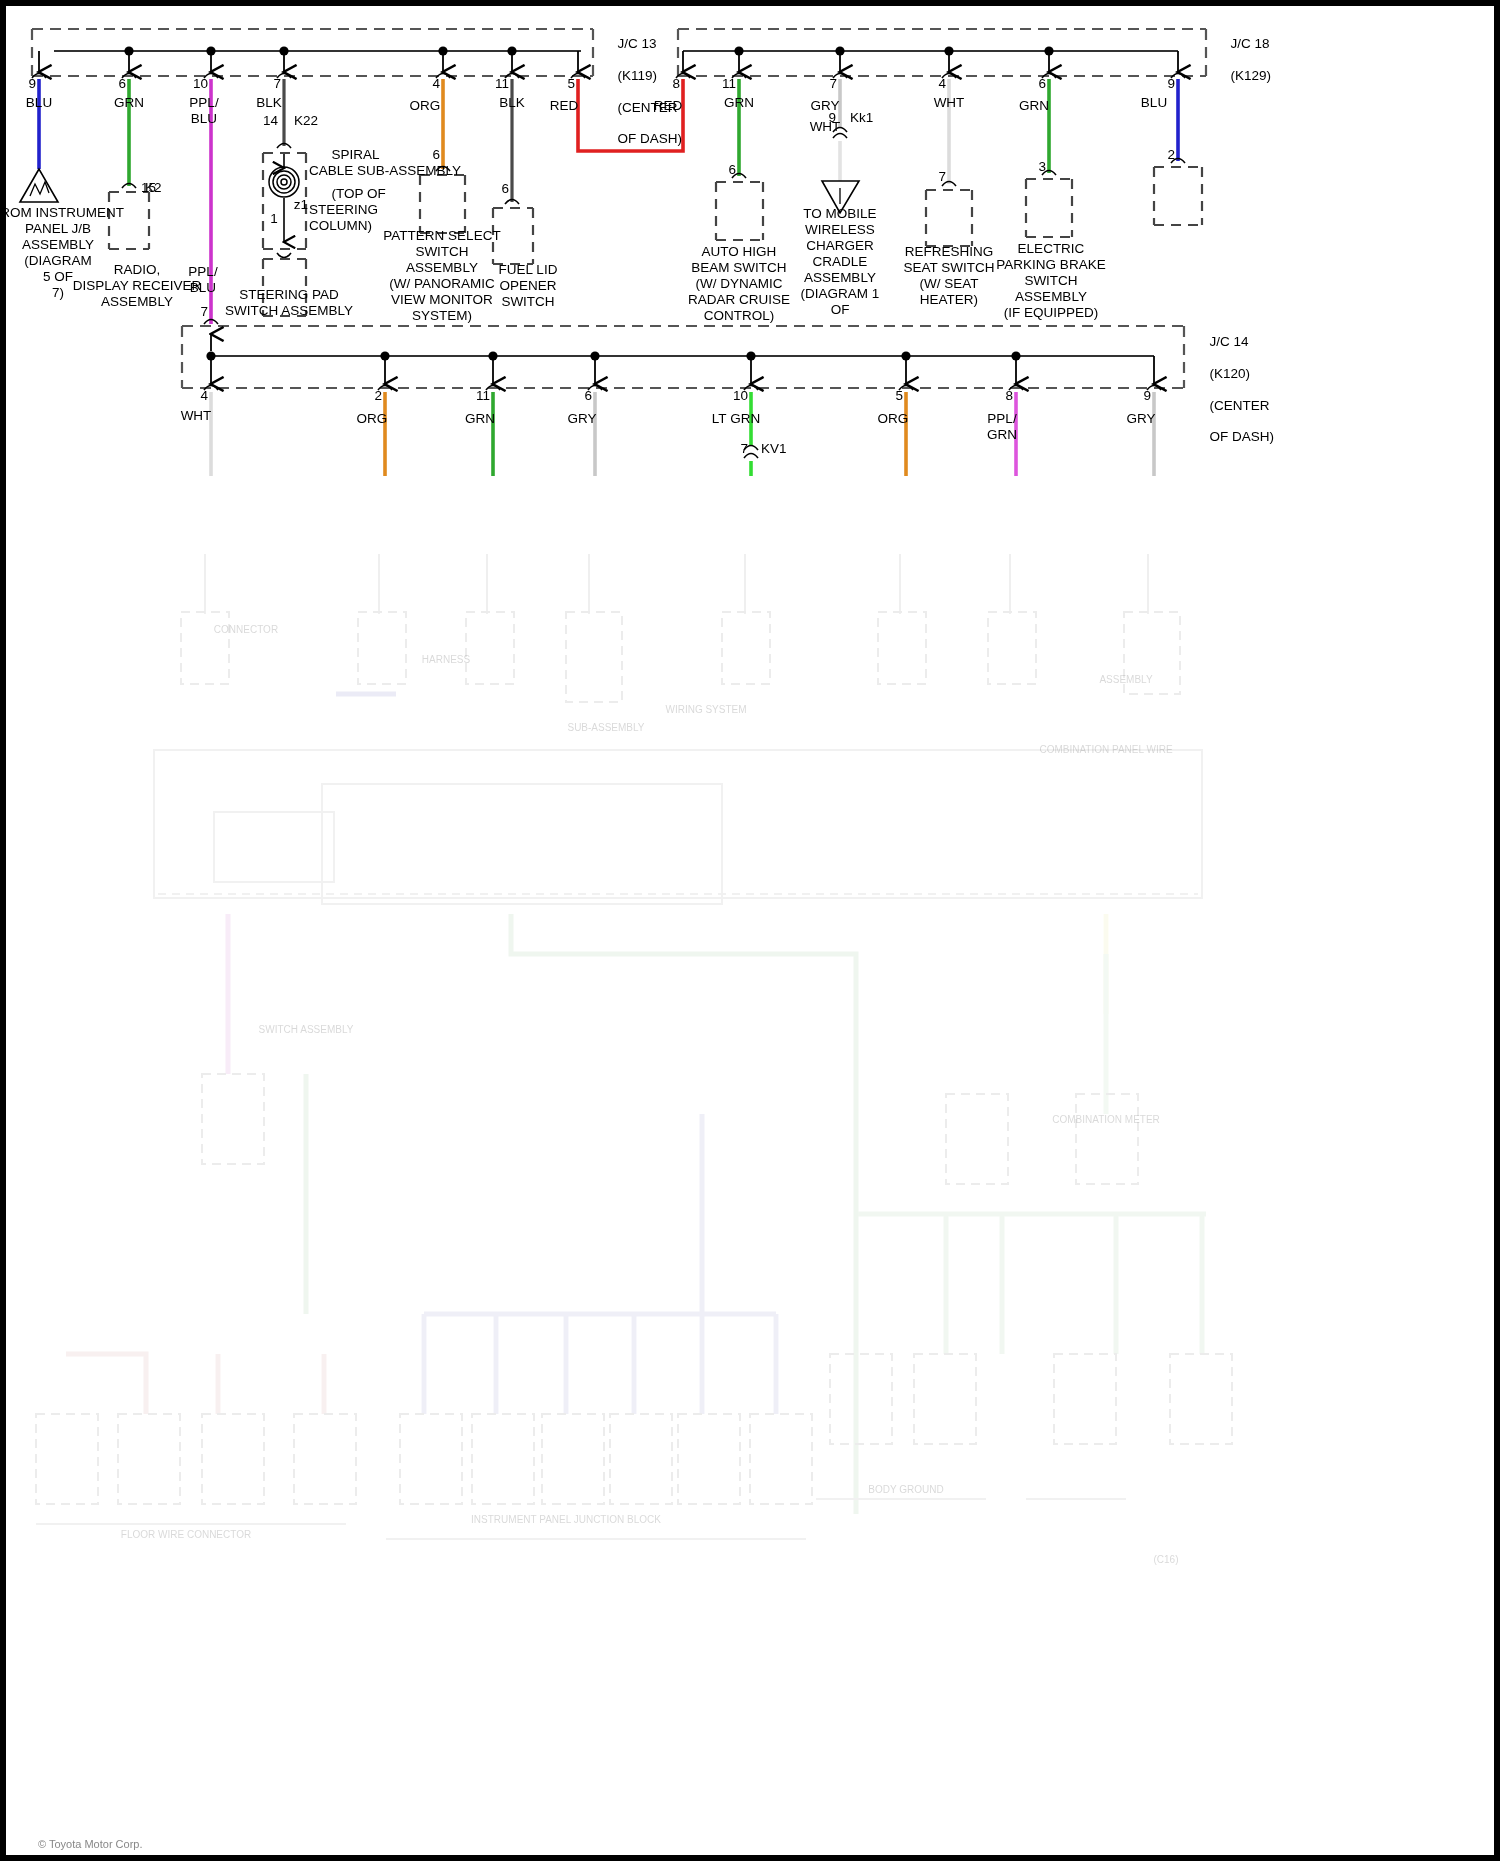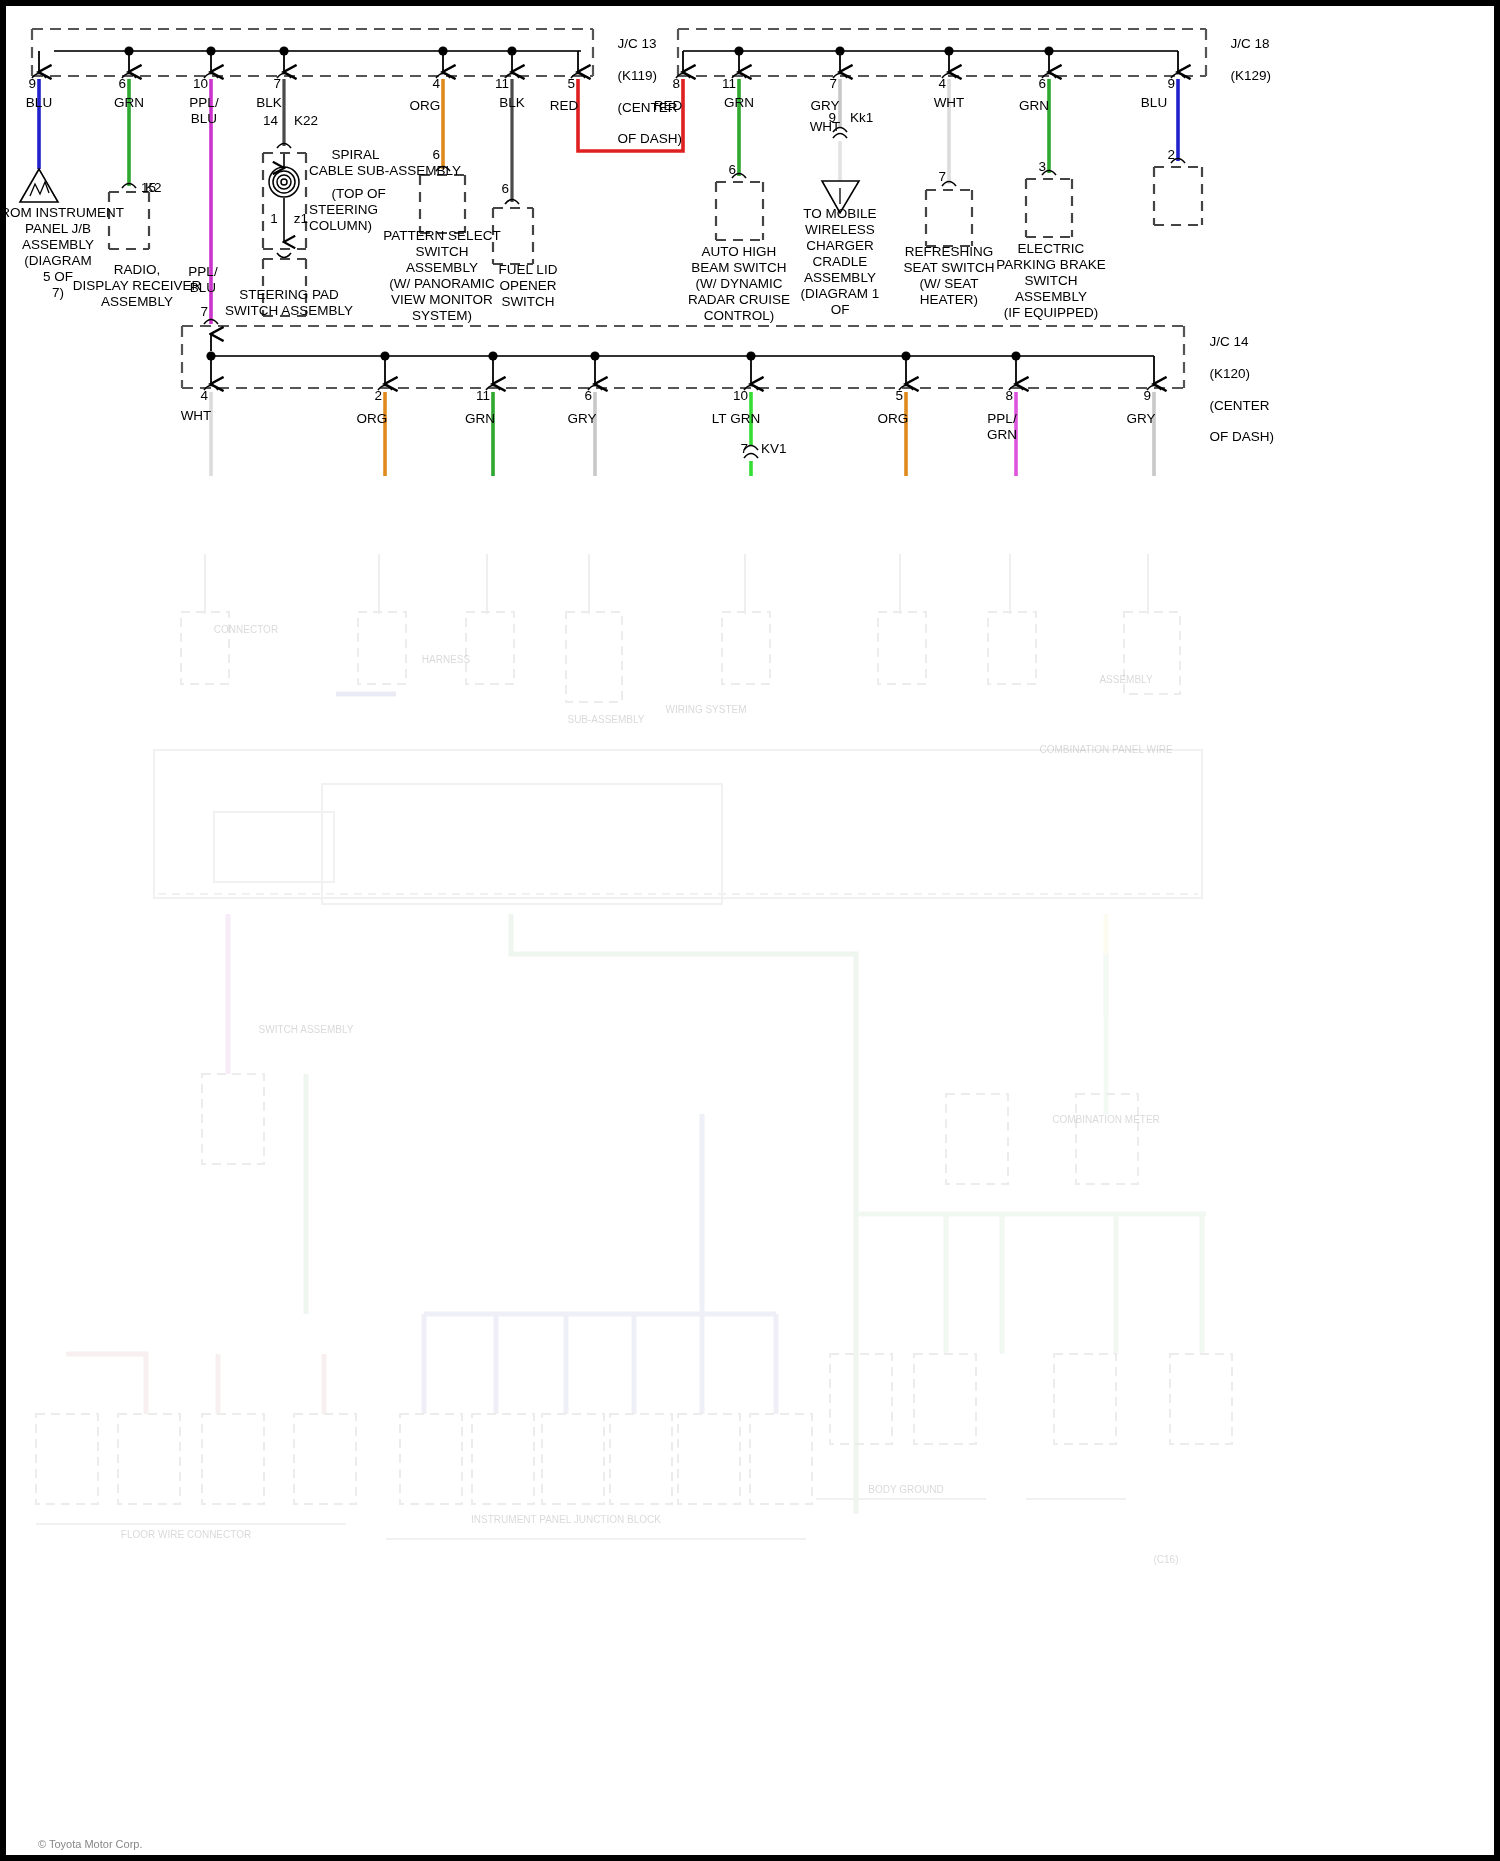--- a/index.html
+++ b/index.html
@@ -305,21 +305,21 @@
     <div class="lbl t13 r" style="left:1040px;top:153px;">3</div>
     <div class="lbl t13 r" style="left:1169px;top:141px;">2</div>
 
     <div class="lbl t13 l" style="left:303px;top:125px;">
       <span>SPIRAL<br>CABLE SUB-ASSEMBLY</span>
     </div>
     <div class="lbl t13 l" style="left:303px;top:164px;">
       <span>(TOP OF<br>STEERING<br>COLUMN)</span>
     </div>
     <div class="lbl t13 c" style="left:268px;top:205px;">1</div>
-    <div class="lbl t13 c" style="left:295px;top:205px;">z1</div>
+    <div class="lbl t13 c" style="left:295px;top:191px;">z1</div>
 
     <div class="lbl t13 c" style="left:52px;top:199px;width:150px;">FROM INSTRUMENT<br>PANEL J/B<br>ASSEMBLY<br>(DIAGRAM<br>5 OF<br>7)</div>
     <div class="lbl t13 c" style="left:131px;top:256px;width:200px;">RADIO,<br>DISPLAY RECEIVER<br>ASSEMBLY</div>
     <div class="lbl t13 c" style="left:283px;top:281px;width:200px;">STEERING PAD<br>SWITCH ASSEMBLY</div>
     <div class="lbl t13 c" style="left:436px;top:222px;width:150px;">PATTERN SELECT<br>SWITCH<br>ASSEMBLY<br>(W/ PANORAMIC<br>VIEW MONITOR<br>SYSTEM)</div>
     <div class="lbl t13 c" style="left:522px;top:256px;width:110px;">FUEL LID<br>OPENER<br>SWITCH</div>
     <div class="lbl t13 c" style="left:733px;top:238px;width:170px;">AUTO HIGH<br>BEAM SWITCH<br>(W/ DYNAMIC<br>RADAR CRUISE<br>CONTROL)</div>
     <div class="lbl t13 c" style="left:834px;top:200px;width:110px;">TO MOBILE<br>WIRELESS<br>CHARGER<br>CRADLE<br>ASSEMBLY<br>(DIAGRAM 1<br>OF</div>
     <div class="lbl t13 c" style="left:943px;top:238px;width:150px;">REFRESHING<br>SEAT SWITCH<br>(W/ SEAT<br>HEATER)</div>
     <div class="lbl t13 c" style="left:1045px;top:235px;width:170px;">ELECTRIC<br>PARKING BRAKE<br>SWITCH<br>ASSEMBLY<br>(IF EQUIPPED)</div>
@@ -431,21 +431,21 @@
         <path d="M30,970 L340,970"></path>
         <path d="M380,985 L800,985"></path>
         <path d="M810,945 L980,945"></path>
         <path d="M1020,945 L1120,945"></path>
       </g>
     </svg>
 
     <div class="faded2" style="position:absolute;left:0;top:0;width:1488px;height:1301px;">
       <div class="lbl t11 c" style="left:240px;top:70px;width:120px;color:#555;">CONNECTOR</div>
       <div class="lbl t11 c" style="left:440px;top:100px;width:160px;color:#555;">HARNESS</div>
-      <div class="lbl t11 c" style="left:600px;top:160px;width:200px;color:#555;">SUB-ASSEMBLY</div>
+      <div class="lbl t11 c" style="left:600px;top:168px;width:200px;color:#555;">SUB-ASSEMBLY</div>
       <div class="lbl t11 c" style="left:1120px;top:120px;width:200px;color:#555;">ASSEMBLY</div>
       <div class="lbl t11 c" style="left:700px;top:150px;width:300px;color:#555;">WIRING SYSTEM</div>
       <div class="lbl t11 c" style="left:1100px;top:190px;width:260px;color:#555;">COMBINATION PANEL WIRE</div>
       <div class="lbl t11 c" style="left:300px;top:470px;width:200px;color:#555;">SWITCH ASSEMBLY</div>
       <div class="lbl t11 c" style="left:1100px;top:560px;width:200px;color:#555;">COMBINATION METER</div>
       <div class="lbl t11 c" style="left:180px;top:940px;width:260px;color:#555;margin-top:35px;">FLOOR WIRE CONNECTOR</div>
       <div class="lbl t11 c" style="left:560px;top:960px;width:400px;color:#555;">INSTRUMENT PANEL JUNCTION BLOCK</div>
       <div class="lbl t11 c" style="left:900px;top:930px;width:260px;color:#555;">BODY GROUND</div>
       <div class="lbl t11 c" style="left:1160px;top:1000px;width:120px;color:#555;">(C16)</div>
     </div>

